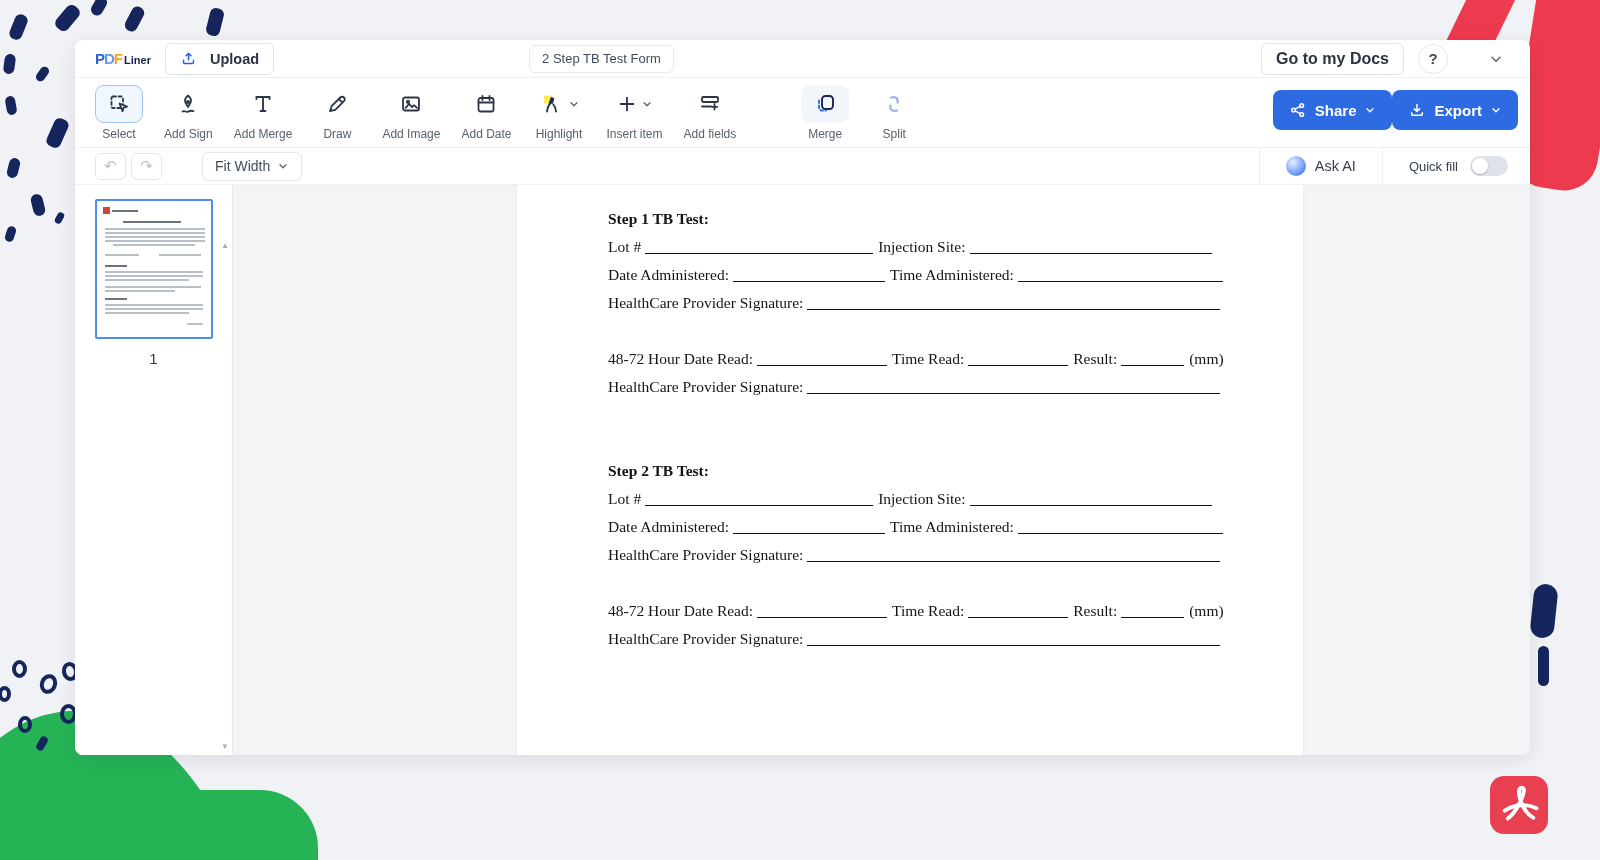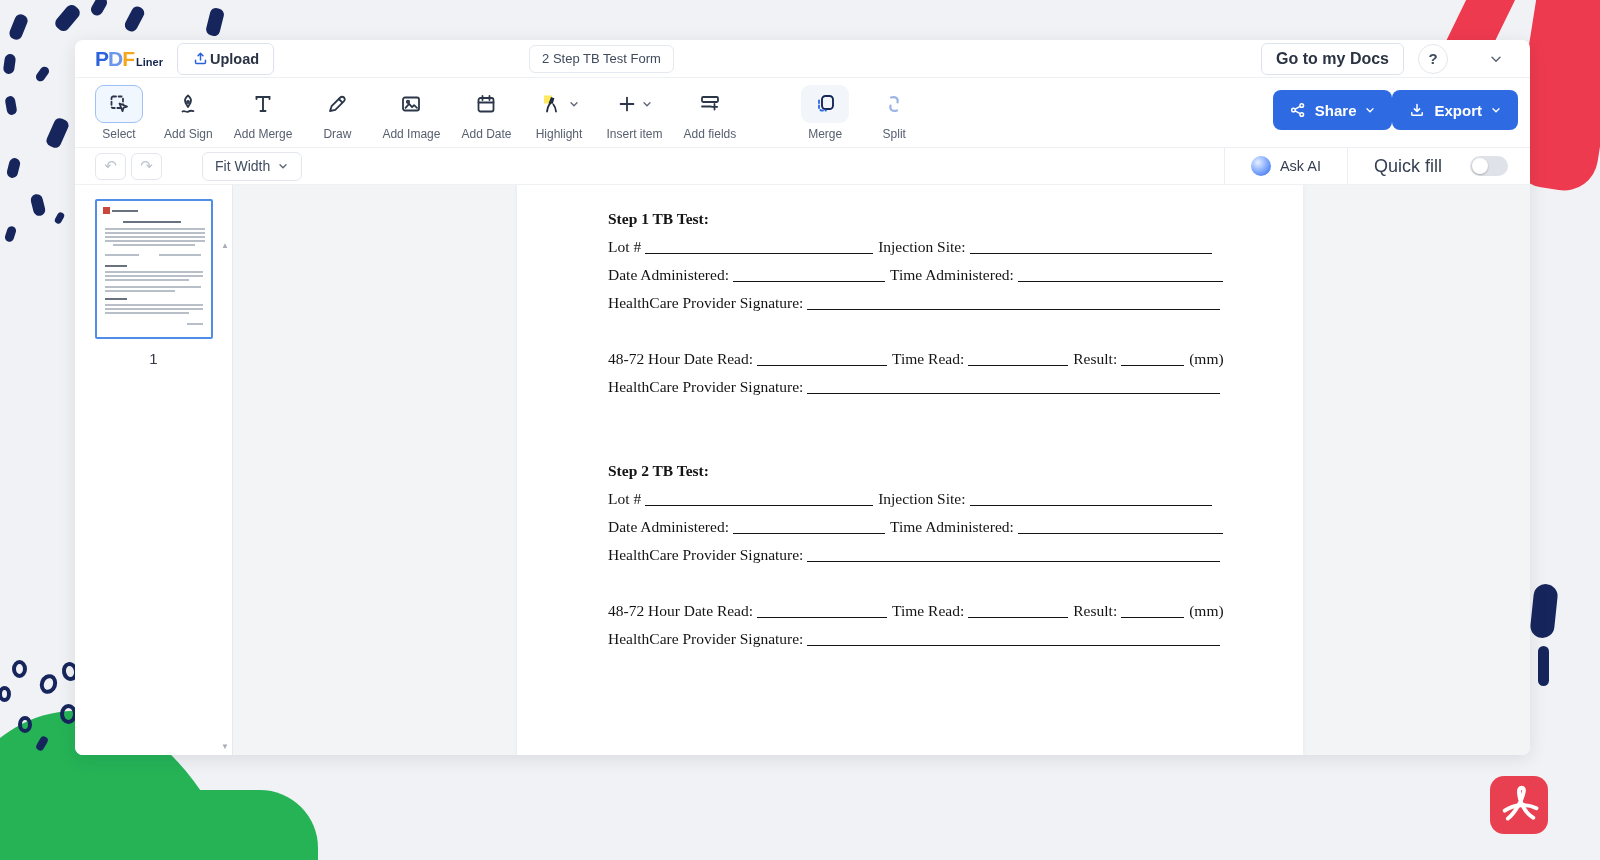--- a/index.html
+++ b/index.html
@@ -20,30 +20,30 @@
   .pdficon { position:absolute; left:1490px; top:776px; width:58px; height:58px; background:#e84050; border-radius:14px;
              display:flex; align-items:center; justify-content:center; z-index:2; }
 
   
   .window { position:absolute; left:75px; top:40px; width:1455px; height:715px; background:#fff; z-index:1;
             border-radius:8px; box-shadow:0 4px 18px rgba(20,30,60,.10); display:flex; flex-direction:column; overflow:hidden; }
 
   
   .hdr { height:38px; display:flex; align-items:center; padding:0 20px; border-bottom:1px solid #eef0f4; flex:none; }
   .logo { display:flex; align-items:baseline; cursor:pointer; }
-  .logo .pdf { font-size:21px; font-weight:800; letter-spacing:-1px; }
+  .logo .pdf { font-size:15px; font-weight:800; letter-spacing:-1px; }
   .logo .pdf .l1 { color:#2c63dd; } .logo .pdf .l2 { color:#6c97ec; } .logo .pdf .l3 { color:#f7a61b; }
   .logo .liner { font-size:11px; font-weight:800; color:#12234f; margin-left:2px; }
   .search { margin-left:22px; width:368px; height:30px; border:1px solid #dde3ec; border-radius:6px; background:#fcfdfe;
             display:flex; align-items:center; padding:0 10px; gap:8px; }
   .search input { border:none; outline:none; background:transparent; font-size:14.5px; color:#3d4656; width:100%;
                   font-family:"Liberation Sans", sans-serif; }
   .search input::placeholder { color:#a3adbd; }
   .upl { margin-left:14px; height:32px; border:1px solid #dde3ec; border-radius:6px; background:#fff; display:flex;
-         align-items:center; gap:1px; padding:0 14px; font-size:14.5px; color:#2a3342; font-weight:600; cursor:pointer; }
+         align-items:center; gap:13px; padding:0 14px; font-size:14.5px; color:#2a3342; font-weight:600; cursor:pointer; }
   .doc-pill { margin-left:255px; height:28px; border:1px solid #e4e8ef; border-radius:6px; display:flex; align-items:center;
               padding:0 12px; font-size:13px; color:#3f4a5c; white-space:nowrap; }
   .hdr-right { margin-left:auto; display:flex; align-items:center; }
   .godocs { height:32px; border:1px solid #dde3ec; border-radius:6px; background:#fff; display:flex; align-items:center;
             padding:0 14px; font-size:16px; color:#2a3342; font-weight:600; cursor:pointer; white-space:nowrap; }
   .help { width:30px; height:30px; border:1px solid #e2e6ec; border-radius:50%; display:flex; align-items:center;
           justify-content:center; font-size:15px; color:#3f4a5c; margin-left:14px; cursor:pointer; font-weight:600; }
   .hdr-chev { margin-left:40px; margin-right:6px; cursor:pointer; display:flex; }
 
   
@@ -64,21 +64,21 @@
   .sbar { height:37px; display:flex; align-items:center; padding:0 14px 0 20px; border-bottom:1px solid #eef0f4; flex:none; }
   .mini-btn { width:31px; height:27px; border:1px solid #e3e7ed; border-radius:6px; display:flex; align-items:center;
               justify-content:center; color:#bcc3cf; font-size:15px; cursor:pointer; background:#fff; }
   .fitw { margin-left:40px; height:29px; border:1px solid #e3e7ed; border-radius:6px; display:flex; align-items:center;
           gap:7px; padding:0 12px; font-size:14px; color:#414d5f; cursor:pointer; }
   .sbar-right { margin-left:auto; display:flex; align-items:center; height:100%; }
   .vdiv { width:1px; height:100%; background:#eceef3; }
   .askai { display:flex; align-items:center; gap:9px; padding:0 26px; cursor:pointer; font-size:14.5px; color:#343f52; }
   .orb { width:20px; height:20px; border-radius:50%;
          background:radial-gradient(circle at 35% 32%, #e6efff 0%, #8db1ff 45%, #2563eb 100%); }
-  .qfill { display:flex; align-items:center; gap:28px; padding:0 8px 0 26px; font-size:18px; color:#343f52; }
+  .qfill { display:flex; align-items:center; gap:12px; padding:0 8px 0 26px; font-size:13px; color:#343f52; }
   .toggle { width:38px; height:20px; border-radius:10px; background:#dfe3e9; position:relative; cursor:pointer; }
   .toggle::after { content:''; position:absolute; left:2px; top:2px; width:16px; height:16px; background:#fff;
                    border-radius:50%; box-shadow:0 1px 2px rgba(0,0,0,.25); }
 
   
   .wbody { flex:1; display:flex; min-height:0; }
   .sidebar { width:158px; border-right:1px solid #e7e9ee; position:relative; flex:none; background:#fff; }
   .sb-head { height:48px; display:flex; align-items:center; padding-left:14px; }
   .sb-collapse { width:22px; height:22px; display:flex; align-items:center; justify-content:center; cursor:pointer; }
   .ps-btn { display:flex; align-items:center; gap:6px; margin-left:24px; cursor:pointer; font-size:13px; font-weight:700; color:#2f3a4c; }

